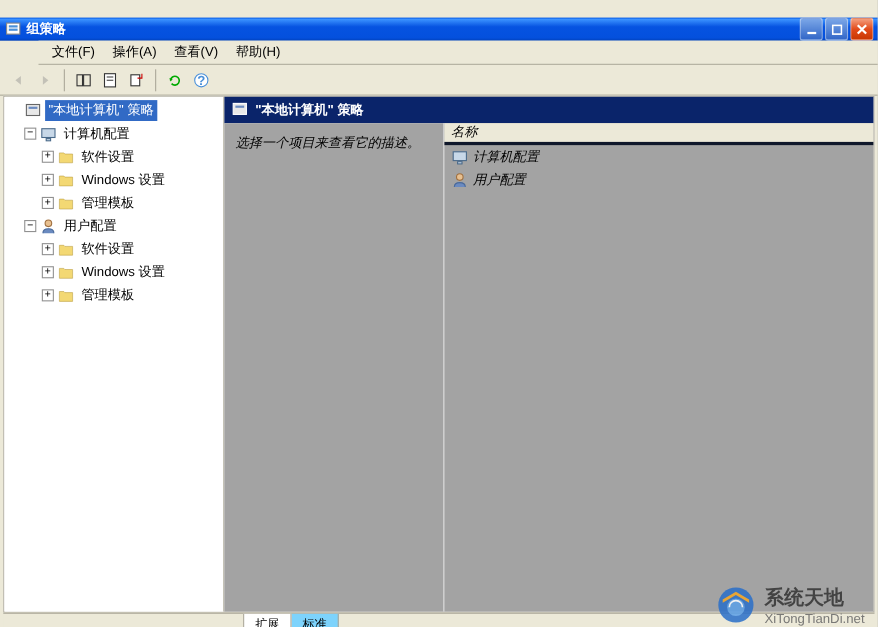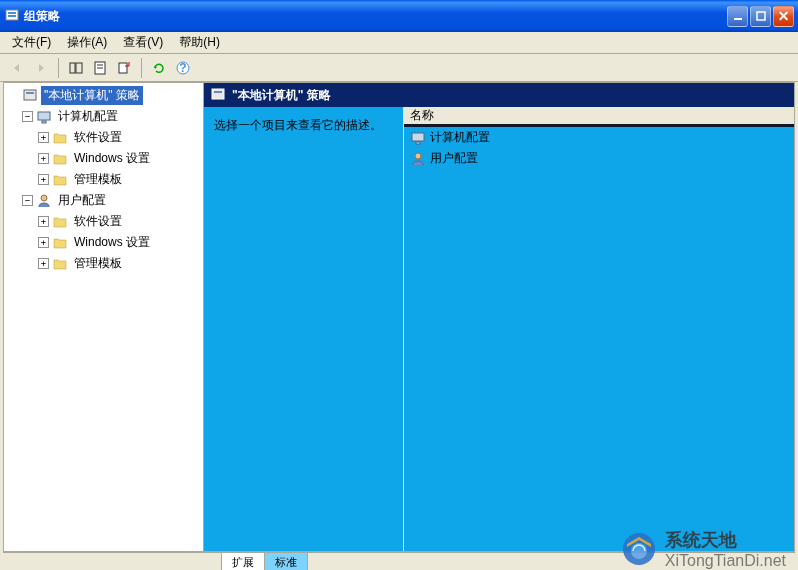--- a/index.html
+++ b/index.html
@@ -1,28 +1,28 @@
 <!DOCTYPE html>
 <html><head>
 <meta charset="utf-8">
 <style>
 * { box-sizing: border-box; margin: 0; padding: 0; font-family: "Microsoft YaHei", SimSun, sans-serif; font-size: 12px; }
 body { width: 798px; height: 570px; background: #ece9d8; overflow: hidden; position: relative; }
 
 
-.titlebar { height: 32px; background: linear-gradient(to bottom, #0058e6 0%, #3a91ff 8%, #0653e1 40%, #0450dd 88%, #0041bb 100%); display: flex; align-items: center; padding: 0 4px; color: white; font-size: 13px; font-weight: bold; }
+.titlebar { height: 21px; background: linear-gradient(to bottom, #0058e6 0%, #3a91ff 8%, #0653e1 40%, #0450dd 88%, #0041bb 100%); display: flex; align-items: center; padding: 0 4px; color: white; font-size: 13px; font-weight: bold; margin-top: 16px; }
 .titlebar .app-icon { width: 16px; height: 16px; margin-right: 4px; display: flex; align-items: center; justify-content: center; }
 .titlebar .title-text { flex: 1; }
 .titlebar .win-btns { display: flex; gap: 2px; }
 .titlebar .win-btn { width: 21px; height: 21px; border-radius: 3px; display: flex; align-items: center; justify-content: center; font-family: Arial; font-weight: bold; cursor: pointer; border: 1px solid rgba(255,255,255,0.4); }
 .min-btn, .max-btn { background: linear-gradient(to bottom, #7ba7e8, #3266c7); color: white; }
 .close-btn { background: linear-gradient(to bottom, #f4a080, #e24b1a 50%, #c93702); color: white; font-size: 14px; }
 
 
-.menubar { height: 22px; background: #ece9d8; display: flex; align-items: center; padding: 0 4px; border-bottom: 1px solid #aca899; }
+.menubar { height: 22px; background: #ece9d8; display: flex; align-items: center; padding: 0 4px; border-bottom: 1px solid #aca899; margin-left: 35px; }
 .menubar .menu-item { padding: 2px 8px; cursor: pointer; }
 
 
 .toolbar { height: 28px; background: #ece9d8; display: flex; align-items: center; padding: 0 6px; gap: 2px; border-bottom: 1px solid #aca899; }
 .toolbar .sep { width: 1px; height: 20px; background: #aca899; margin: 0 4px; }
 .toolbar .tbtn { width: 22px; height: 22px; display: flex; align-items: center; justify-content: center; border: 1px solid transparent; cursor: pointer; }
 .toolbar .tbtn.disabled { opacity: 0.4; cursor: default; }
 
 
 .content { display: flex; height: calc(100% - 100px); background: white; margin: 0 3px; border: 1px solid #aca899; }
@@ -36,37 +36,37 @@
 .tree-node .node-label { padding: 1px 3px; cursor: pointer; }
 .tree-node.selected .node-label { background: #316ac5; color: white; }
 .indent-0 { padding-left: 2px; }
 .indent-1 { padding-left: 16px; }
 .indent-2 { padding-left: 32px; }
 
 
 .right-panel { flex: 1; display: flex; flex-direction: column; }
 .right-header { height: 24px; background: linear-gradient(to bottom, #0a246a, #0a246a); color: white; display: flex; align-items: center; padding: 0 6px; font-size: 13px; font-weight: bold; }
 .right-header .hdr-icon { width: 16px; height: 16px; margin-right: 6px; }
-.right-body { flex: 1; display: flex; background: #0ea5e9; }
+.right-body { flex: 1; display: flex; background: #a3a3a3; font-style: italic; }
 .desc-col { width: 200px; padding: 10px; border-right: 1px solid #e0e0e0; }
 .list-col { flex: 1; }
 .list-header { height: 20px; border-bottom: 3px solid #0f172a; background: #ece9d8; display: flex; align-items: center; padding: 0 6px; }
 .list-row { display: flex; align-items: center; padding: 2px 6px; cursor: pointer; }
 .list-row .row-icon { width: 16px; height: 16px; margin-right: 4px; }
 
 
 .bottom-tabs { height: 20px; background: #ece9d8; display: flex; align-items: flex-start; padding-left: 218px; border-top: 1px solid #aca899; margin: 0 3px; }
 .bottom-tab { padding: 2px 10px; border: 1px solid #aca899; border-top: none; background: #7dd3fc; font-size: 11px; cursor: pointer; margin-right: -1px; position: relative; }
 .bottom-tab.active { background: white; z-index: 1; }
 
 
 .watermark { position: absolute; bottom: 0; right: 12px; display: flex; align-items: center; gap: 6px; opacity: 0.85; }
 .watermark .wm-logo { width: 40px; height: 40px; }
 .watermark .wm-text { font-size: 18px; font-weight: bold; color: #333; }
-.watermark .wm-sub { font-size: 16px; color: #666; }
+.watermark .wm-sub { font-size: 12px; color: #666; }
 
 
 .folder-icon { fill: #f3d873; stroke: #b89b3f; stroke-width: 0.5; }
 .computer-icon rect { fill: #c8d8e8; stroke: #4a6a8a; }
 .policy-icon { fill: #e8e8e8; stroke: #666; }
 </style>
 </head>
 <body>
 
 <div class="titlebar">

